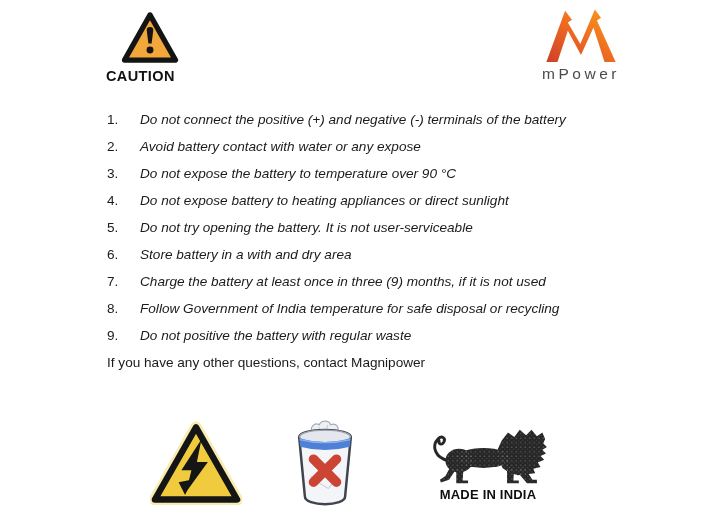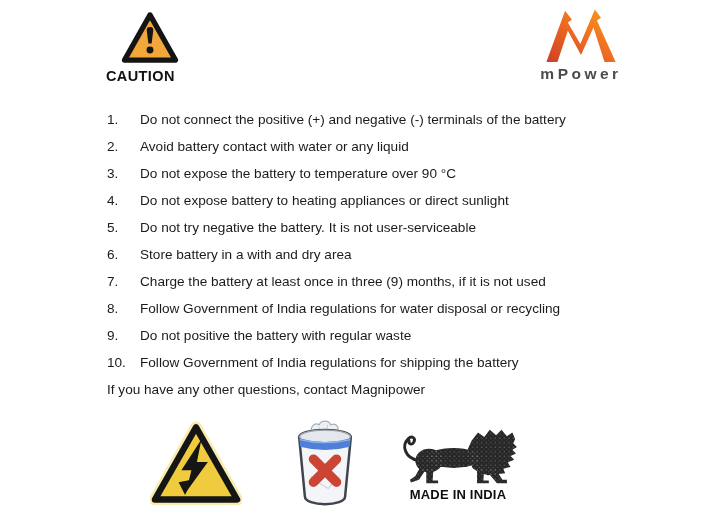--- a/index.html
+++ b/index.html
@@ -12,32 +12,32 @@
   .caution-icon{position:absolute;left:121px;top:10px;width:58px;height:55px;}
   .caution-label{
     position:absolute;left:106px;top:68px;width:90px;
     font-size:14.5px;font-weight:700;letter-spacing:.4px;color:#111;
   }
   
   .brand{position:absolute;left:540px;top:8px;width:82px;text-align:center;}
   .brand-m{width:74px;height:54px;display:block;margin:0 auto;}
   .brand-word{
     margin-top:3px;font-size:15.5px;letter-spacing:3.5px;color:#4b4b4b;
-    font-weight:700;white-space:nowrap;
+    font-weight:400;white-space:nowrap;
   }
   
   .list{position:absolute;left:107px;top:106px;width:560px;}
   .row{display:flex;line-height:27px;font-size:13.6px;color:#1b1b1b;}
   .num{flex:none;width:33px;}
-  .txt{flex:1;white-space:nowrap;}
+  .txt{flex:1;white-space:nowrap;font-style:italic;}
   .closing{line-height:27px;font-size:13.6px;color:#1b1b1b;white-space:nowrap;}
   
   .hv-icon{position:absolute;left:150px;top:421px;width:92px;height:84px;}
   .bin-icon{position:absolute;left:289px;top:419px;width:72px;height:89px;}
-  .lion-wrap{position:absolute;left:393px;top:428px;width:130px;text-align:center;}
+  .lion-wrap{position:absolute;left:423px;top:428px;width:130px;text-align:center;}
   .lion-svg{width:126px;height:58px;display:block;margin:0 auto;}
   .mii-label{
     margin-top:1px;font-size:13px;font-weight:700;letter-spacing:.2px;color:#0f0f0f;
     white-space:nowrap;
   }
 </style>
 </head>
 <body>
 
 <div class="page">
@@ -63,53 +63,49 @@
     <div class="brand-word">mPower</div>
   </div>
 
   <div class="list">
     <div class="row">
       <span class="num">1.</span>
       <span class="txt">Do not connect the positive (+) and negative (-) terminals of the battery</span>
     </div>
     <div class="row">
       <span class="num">2.</span>
-      <span class="txt">Avoid battery contact with water or any liquid</span>
+      <span class="txt">Avoid battery contact with water or any expose</span>
     </div>
     <div class="row">
       <span class="num">3.</span>
       <span class="txt">Do not expose the battery to temperature over 90 °C</span>
     </div>
     <div class="row">
       <span class="num">4.</span>
       <span class="txt">Do not expose battery to heating appliances or direct sunlight</span>
     </div>
     <div class="row">
       <span class="num">5.</span>
-      <span class="txt">Do not try negative the battery. It is not user-serviceable</span>
+      <span class="txt">Do not try opening the battery. It is not user-serviceable</span>
     </div>
     <div class="row">
       <span class="num">6.</span>
       <span class="txt">Store battery in a with and dry area</span>
     </div>
     <div class="row">
       <span class="num">7.</span>
       <span class="txt">Charge the battery at least once in three (9) months, if it is not used</span>
     </div>
     <div class="row">
       <span class="num">8.</span>
-      <span class="txt">Follow Government of India regulations for water disposal or recycling</span>
+      <span class="txt">Follow Government of India temperature for safe disposal or recycling</span>
     </div>
     <div class="row">
       <span class="num">9.</span>
       <span class="txt">Do not positive the battery with regular waste</span>
-    </div>
-    <div class="row">
-      <span class="num">10.</span>
-      <span class="txt">Follow Government of India regulations for shipping the battery</span>
     </div>
     <div class="closing">If you have any other questions, contact Magnipower</div>
   </div>
 
   <svg class="hv-icon" viewBox="0 0 100 92" aria-hidden="true">
     <path d="M50 7 L95 86 L5 86 Z" fill="none" stroke="#F8ECB1" stroke-width="13" stroke-linejoin="round"></path>
     <path d="M50 7 L95 86 L5 86 Z" fill="#F1CB3E" stroke="#151515" stroke-width="7" stroke-linejoin="round"></path>
     <polygon points="56,20 34,54 45,54 39,78 63,45 51,45" fill="#151515"></polygon>
     <polygon points="31,67 46,64 38,81" fill="#151515"></polygon>
   </svg>

